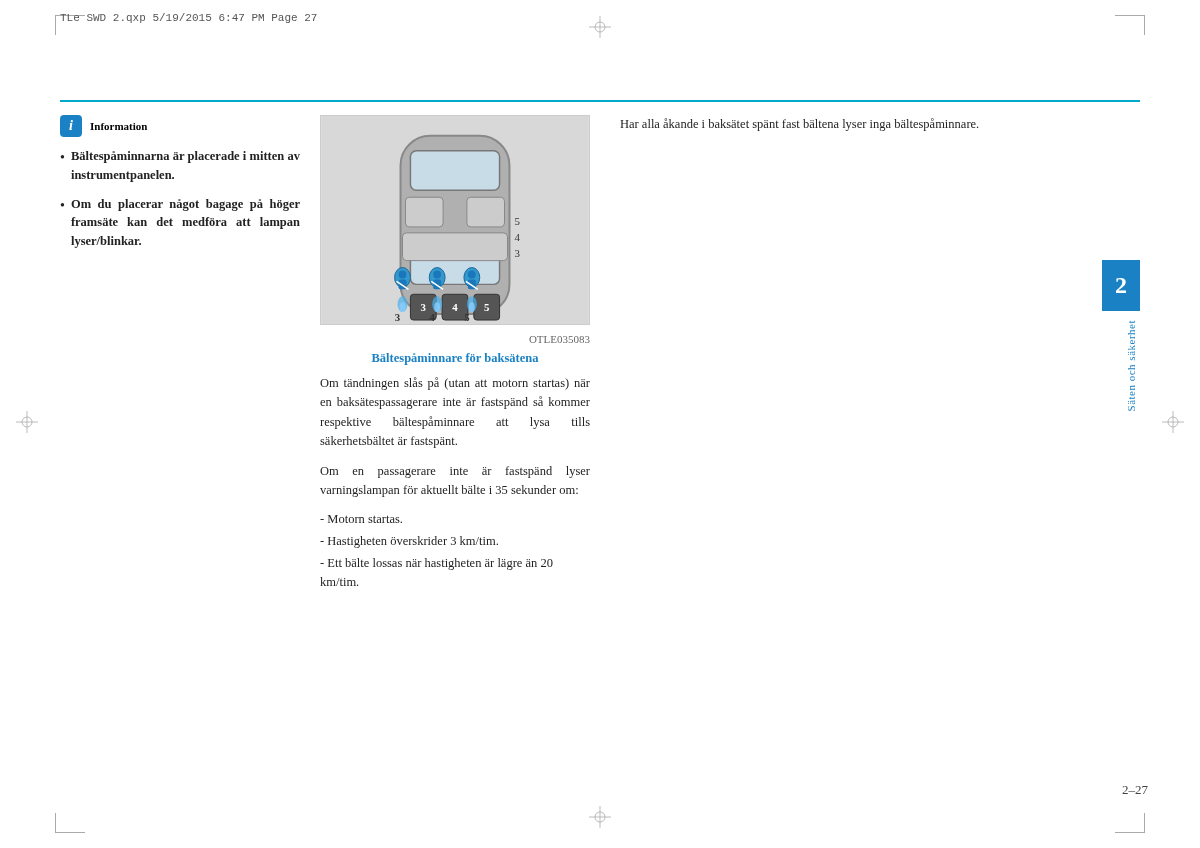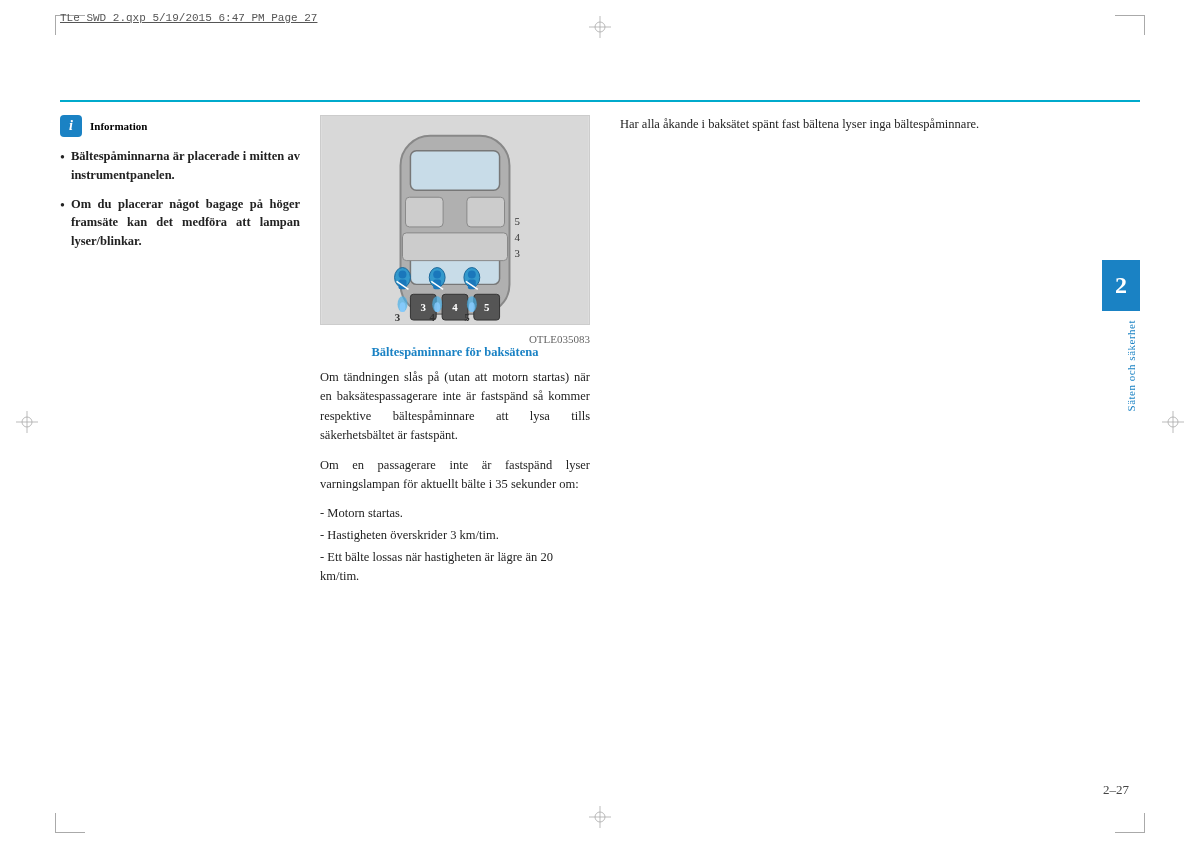--- a/index.html
+++ b/index.html
@@ -20,21 +20,20 @@
       position: absolute;
       top: 12px;
       left: 60px;
       right: 60px;
       display: flex;
       justify-content: space-between;
       align-items: center;
       font-family: 'Courier New', monospace;
       font-size: 11px;
       color: #555;
-      text-decoration: underline;
     }
 
     
     .cyan-line {
       position: absolute;
       top: 100px;
       left: 60px;
       right: 60px;
       height: 2px;
       background: #00AACC;
@@ -140,20 +139,21 @@
     
     .car-image-container svg {
       width: 100%;
       height: 100%;
     }
 
     .image-label {
       font-size: 11px;
       color: #666;
       text-align: right;
+      margin-bottom: 6px;
     }
 
     .caption {
       font-size: 12.5px;
       font-weight: bold;
       color: #1a82c4;
       margin-bottom: 8px;
       text-align: center;
     }
 
@@ -190,21 +190,21 @@
       font-size: 12.5px;
       text-align: justify;
       line-height: 1.55;
       margin-bottom: 12px;
     }
 
     
     .page-number {
       position: absolute;
       bottom: 50px;
-      right: 71px;
+      right: 52px;
       font-size: 13px;
       color: #444;
     }
   </style>
 </head>
 <body>
 
 <div style="position:absolute;top:15px;left:55px;width:30px;height:1px;background:#aaa;"></div>
 <div style="position:absolute;top:15px;left:55px;width:1px;height:20px;background:#aaa;"></div>
 

